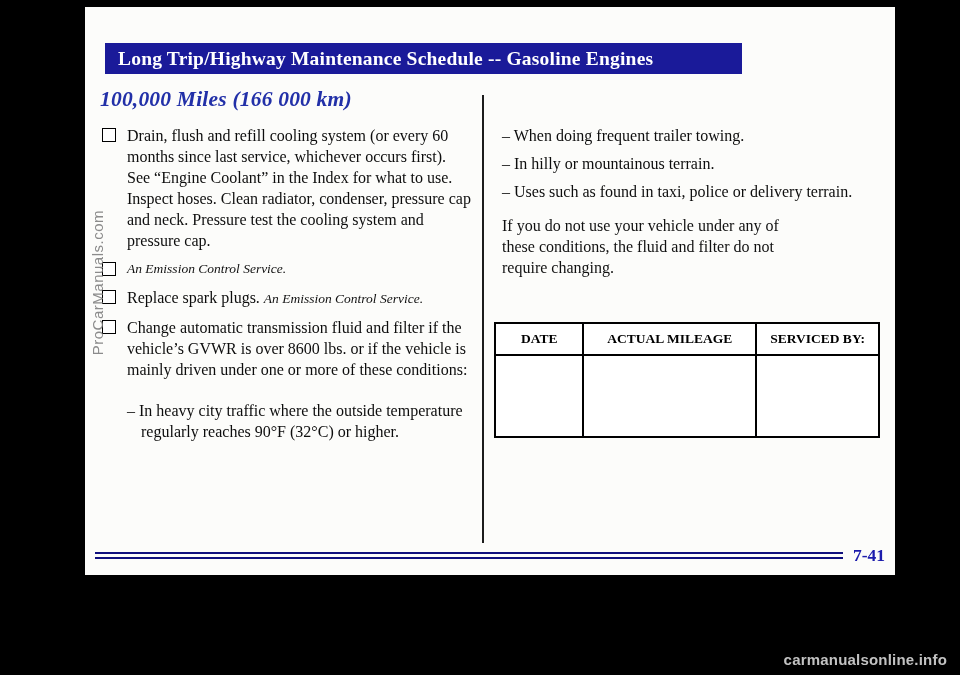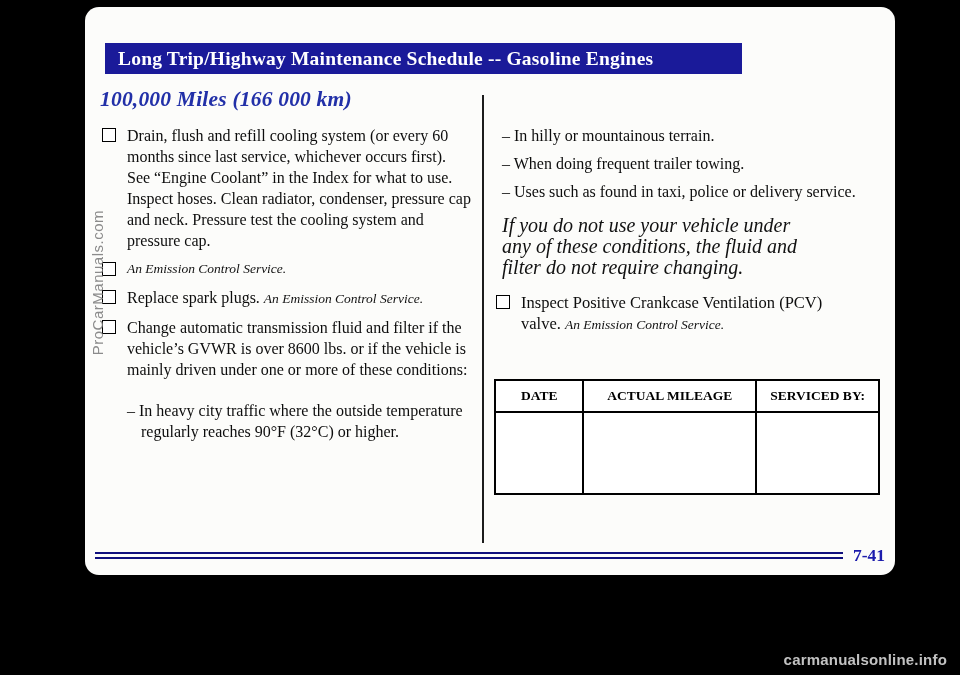--- a/index.html
+++ b/index.html
@@ -4,21 +4,20 @@
 <style>
   html,body { margin:0; padding:0; }
   body {
     width:960px; height:675px; position:relative; overflow:hidden;
     background:#000;
     font-family:"Liberation Serif", serif;
   }
   .page {
     position:absolute; left:85px; top:7px; width:810px; height:568px;
     background:#fcfcfa;
-    border-radius:14px;
   }
   .header-bar {
     position:absolute; left:20px; top:36px; width:637px; height:31px;
     background:#1a1a99; color:#ffffff;
     font-weight:bold; font-size:19.5px; line-height:31px;
     padding-left:13px; box-sizing:border-box; white-space:nowrap;
     letter-spacing:0.2px;
   }
   .columns { position:absolute; left:15px; top:80px; width:780px; display:flex; }
   .col-left { width:372px; }
@@ -32,21 +31,21 @@
   .check { position:relative; padding-left:27px; margin:0 0 8px 0; font-size:16px; line-height:21px; color:#0d0d0d; }
   .box {
     position:absolute; left:2px; top:3px; width:12px; height:12px;
     border:1.7px solid #000; background:#fff;
   }
   .svc { font-style:italic; font-size:13.5px; color:#111; }
   .svc.block { display:block; line-height:20px; }
   .dash-sub { padding-left:41px; text-indent:-14px; font-size:16px; line-height:21px; margin:20px 0 0 0; color:#0d0d0d; }
 
   .dash { padding-left:28px; text-indent:-20px; margin:0 0 7px 0; font-size:16px; line-height:21px; color:#0d0d0d; }
-  .note-italic { font-style:italic; font-size:20px; line-height:21px; margin:13px 0 0 0; padding-left:8px; max-width:308px; color:#111; }
+  .note-italic { font-size:16px; line-height:21px; margin:13px 0 0 0; padding-left:8px; max-width:308px; color:#111; }
   .note-small { font-size:13.5px; margin:12px 0 0 0; padding-left:8px; color:#0d0d0d; }
   .check.pcv { margin-top:14px; font-size:16.5px; max-width:345px; }
 
   .svc-table { width:100%; margin-top:44px; border-collapse:collapse; background:#fff; }
   .svc-table th { border:2px solid #000; font-size:13.5px; padding:7px 2px; text-align:center; font-weight:bold; }
   .svc-table td { border:2px solid #000; height:78px; }
   .w-date { width:23%;margin-left:19px; } .w-mileage { width:45%; } .w-serviced { width:32%; }
 
   .footer { position:absolute; left:10px; top:538px; width:790px; display:flex; align-items:center; }
   .rule { flex:1; height:3px; border-top:2px solid #10107e; border-bottom:2px solid #10107e; }
@@ -98,31 +97,26 @@
         <span class="box"></span>
         <span>Change automatic transmission fluid and filter if the vehicle’s GVWR is over 8600 lbs. or if the vehicle is mainly driven under one or more of these conditions:</span>
       </div>
 
       <p class="dash-sub">– In heavy city traffic where the outside temperature regularly reaches 90°F (32°C) or higher.</p>
     </div>
 
     <div class="divider"></div>
 
     <div class="col-right">
+      <p class="dash">– When doing frequent trailer towing.</p>
       <p class="dash">– In hilly or mountainous terrain.</p>
-      <p class="dash">– When doing frequent trailer towing.</p>
-      <p class="dash">– Uses such as found in taxi, police or delivery service.</p>
+      <p class="dash">– Uses such as found in taxi, police or delivery terrain.</p>
 
       <p class="note-italic">If you do not use your vehicle under any of these conditions, the fluid and filter do not require changing.</p>
 
-      <div class="check pcv">
-        <span class="box"></span>
-        <span>Inspect Positive Crankcase Ventilation (PCV) valve.</span>
-        <span class="svc">An Emission Control Service.</span>
-      </div>
 
       <table class="svc-table">
         <thead>
           <tr>
             <th class="w-date">DATE</th>
             <th class="w-mileage">ACTUAL MILEAGE</th>
             <th class="w-serviced">SERVICED BY:</th>
           </tr>
         </thead>
         <tbody>

